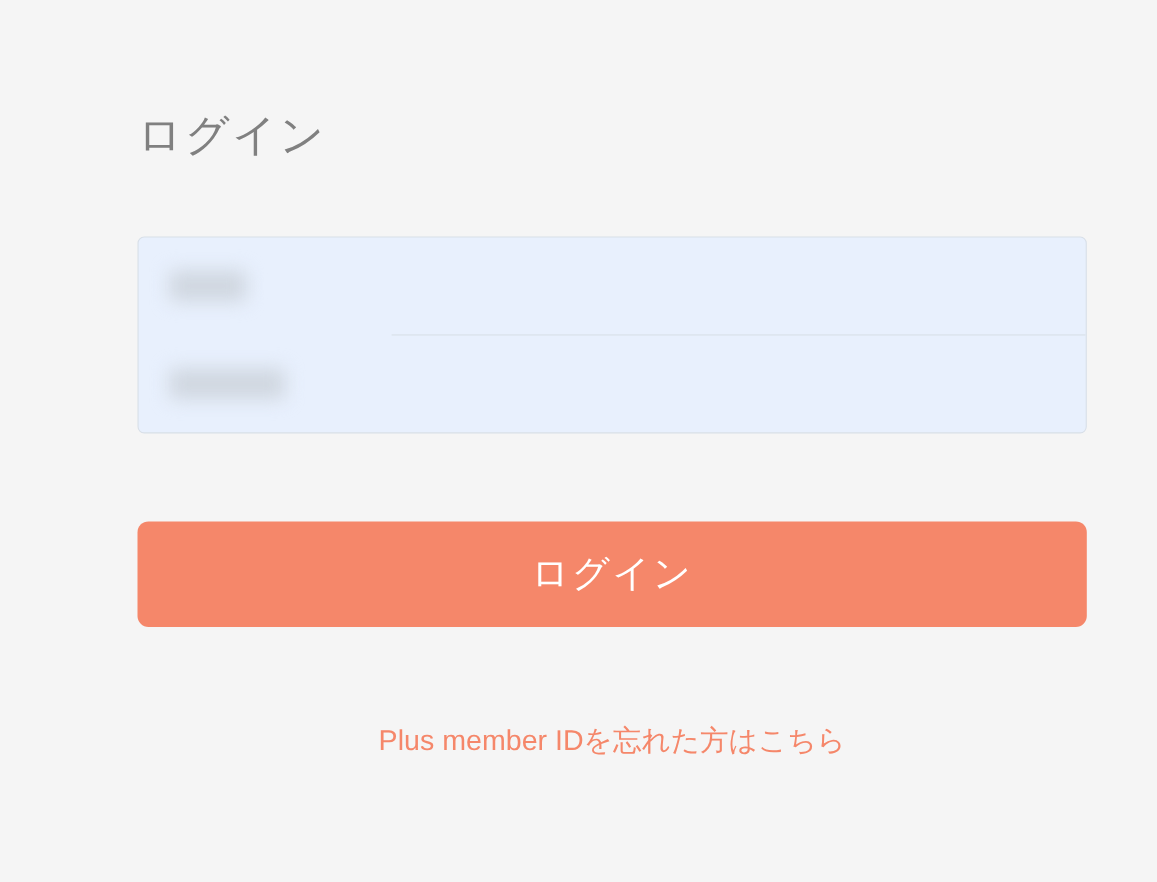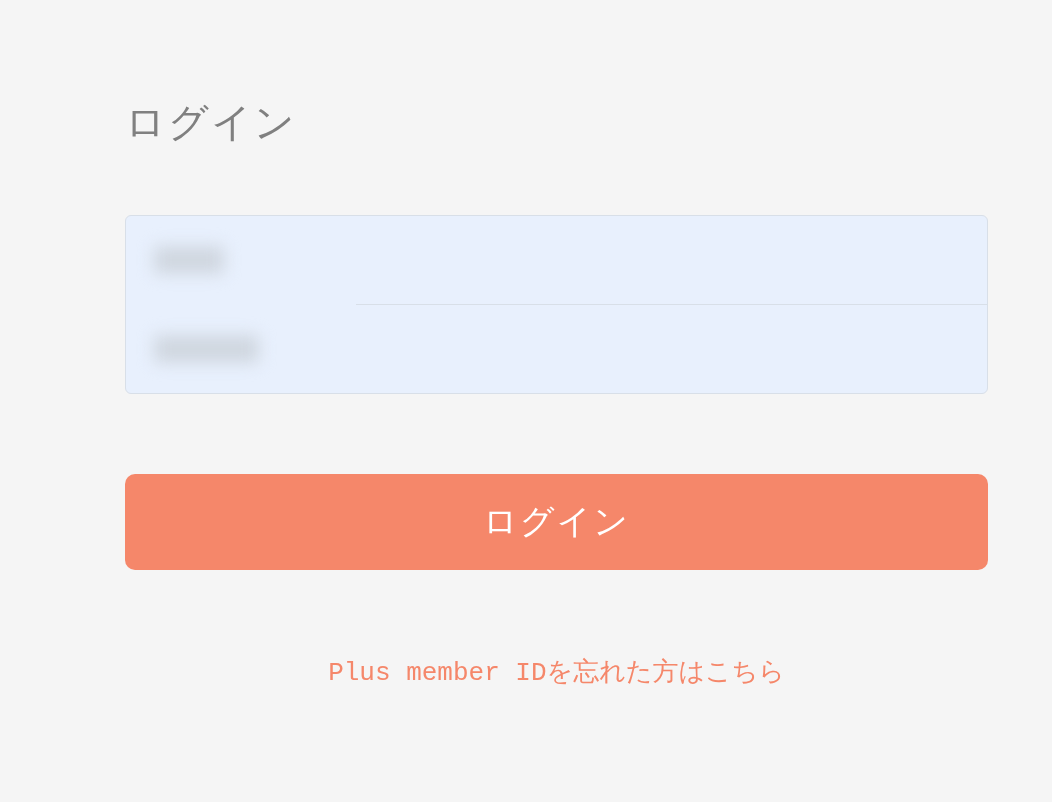--- a/index.html
+++ b/index.html
@@ -65,21 +65,20 @@
       font-size: 34px;
       font-weight: 400;
       cursor: pointer;
       margin-top: 80px;
       letter-spacing: 2px;
       font-family: inherit;
     }
     .links {
       margin-top: 80px;
       text-align: center;
-      font-family: Liberation Mono, monospace;
     }
     .link {
       display: block;
       color: #f5876a;
       font-size: 26px;
       text-decoration: none;
       line-height: 1.8;
       cursor: pointer;
     }
   </style>

